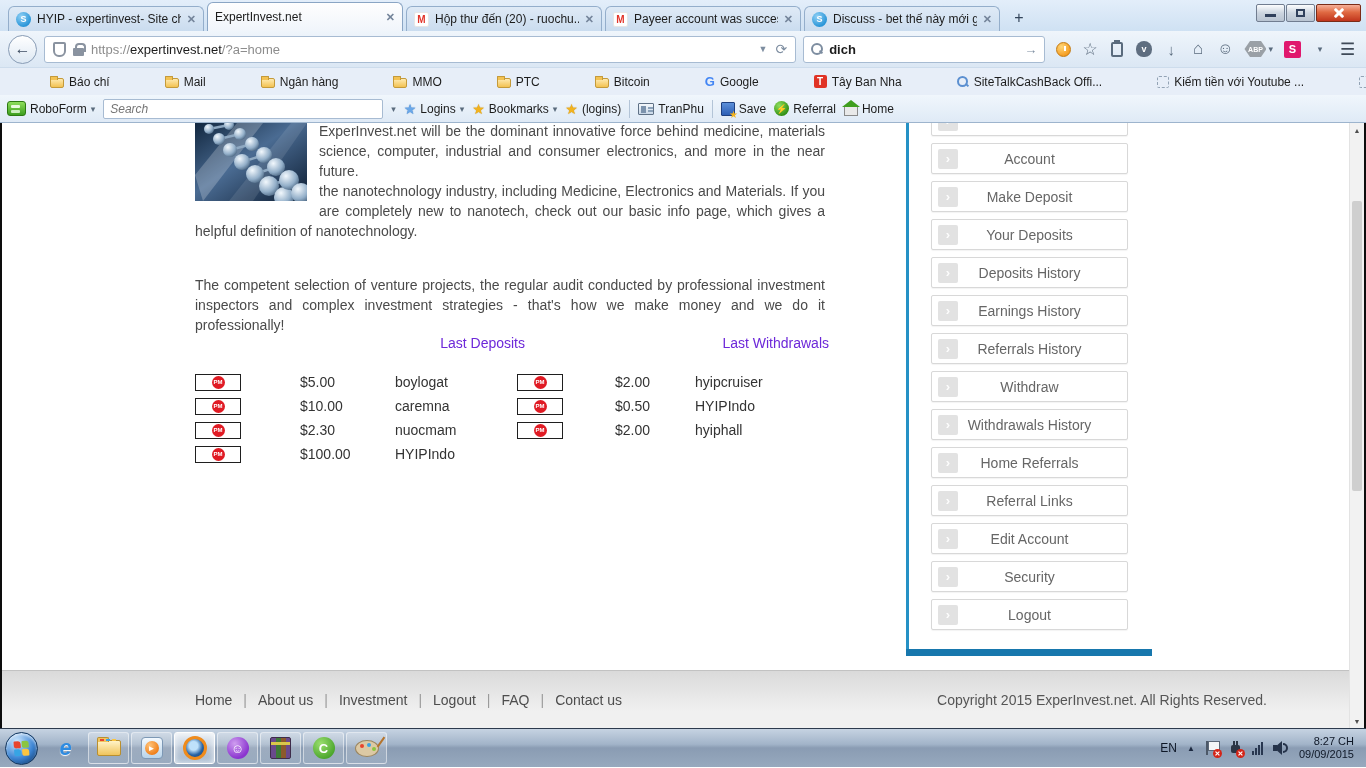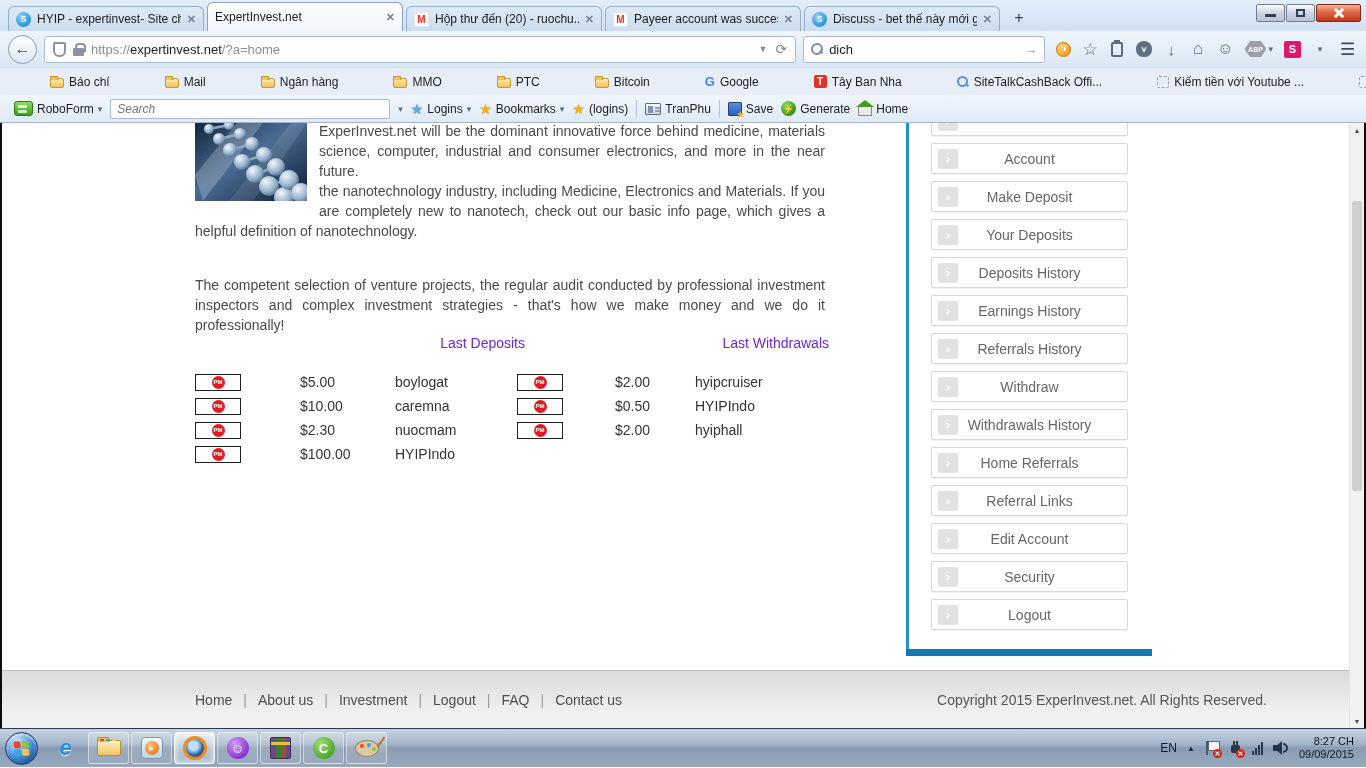--- a/index.html
+++ b/index.html
@@ -42,21 +42,21 @@
   .lock::before { content:""; position:absolute; left:2px; top:-5px; width:7px; height:7px;
                   border:2px solid #8a93a0; border-bottom:none; border-radius:4px 4px 0 0; }
   .url-scheme,.url-path { color:#8d8d8d;text-align:right; }
   .url-domain { color:#1c1c1c; }
   .url-right { margin-left:auto; display:flex; align-items:center; gap:8px; color:#7d8da0; font-size:12px; }
   .searchbox { width:242px; height:27px; background:#fff; border:1px solid #a7bbd2; border-radius:3px;
                display:flex; align-items:center; padding:0 7px; gap:6px; }
   .mag { position:relative; width:12px; height:12px; flex:0 0 12px; }
   .mag::before { content:""; position:absolute; left:0; top:0; width:8px; height:8px; border:2px solid #7d8da0; border-radius:50%; }
   .mag::after { content:""; position:absolute; left:8px; top:8px; width:4px; height:2px; background:#7d8da0; transform:rotate(45deg); }
-  .searchbox input { border:none; outline:none; flex:1; font-size:13px; color:#1c1c1c; font-family:inherit; background:transparent; }
+  .searchbox input { border:none; outline:none; flex:1; font-size:13px; color:#1c1c1c; font-family:inherit; background:transparent;font-weight:bold; }
   .go-arrow { color:#7d8da0; font-size:13px; }
   .navicons { display:flex; align-items:center; gap:11px; padding:0 3px; color:#5a6b7d; }
   .ni { display:flex; align-items:center; justify-content:center; min-width:16px; height:18px; font-size:15px; }
   .clockic { width:15px; height:15px; border-radius:50%; background:radial-gradient(circle at 35% 30%, #ffd77a, #f59b1e 75%); border:1px solid #c47a10; position:relative; }
   .clockic::before { content:""; position:absolute; left:7px; top:3px; width:2px; height:5px; background:#fff; }
   .clipb { width:12px; height:15px; border:2px solid #5a6b7d; border-radius:2px; position:relative; }
   .clipb::before { content:""; position:absolute; left:1px; top:-4px; width:6px; height:3px; background:#5a6b7d; }
   .pocketic { width:16px; height:16px; border-radius:50% 50% 45% 45%; background:#5f6e80; color:#fff; font-size:9px; font-weight:bold;
               display:flex; align-items:center; justify-content:center; }
   .abp { display:flex; align-items:center; gap:2px; }
@@ -80,21 +80,21 @@
              display:flex; align-items:center; justify-content:center; }
   .ic-sitetalk { width:12px; height:12px; position:relative; }
   .ic-sitetalk::before { content:""; position:absolute; left:0; top:0; width:7px; height:7px; border:2px solid #5b8fd0; border-radius:50%; }
   .ic-sitetalk::after { content:""; position:absolute; left:8px; top:8px; width:4px; height:2px; background:#5b8fd0; transform:rotate(45deg); }
   .ic-dashed { width:12px; height:12px; border:1px dashed #93a3b5; border-radius:2px; }
   .ic-scircle { width:14px; height:14px; border-radius:50%; background:radial-gradient(circle at 35% 30%, #8fd0f5, #2b96d8 70%);
                 color:#fff; font-size:9px; font-weight:bold; display:flex; align-items:center; justify-content:center; }
 
   
   .rfbar { height:28px; background:linear-gradient(#f0f6fc,#dfeaf6); border-bottom:1px solid #9db4cd;
-           display:flex; align-items:center; padding:0 14px; gap:8px; font-size:12px; color:#1c1c1c; }
+           display:flex; align-items:center; padding:0 7px; gap:8px; font-size:12px; color:#1c1c1c; }
   .rf-logo { width:19px; height:15px; border-radius:3px; background:linear-gradient(#8ede5d,#3d9e1e); border:1px solid #2d7a12; position:relative; }
   .rf-logo::before { content:""; position:absolute; left:3px; top:3px; width:9px; height:3px; background:#eafbe0; border-radius:1px; }
   .rf-logo::after { content:""; position:absolute; left:3px; top:8px; width:9px; height:3px; background:#cdeec0; border-radius:1px; }
   .rf-search { width:280px; height:20px; border:1px solid #a7bbd2; border-radius:2px; padding:0 6px;
                font-size:12px; font-style:italic; color:#555; outline:none; font-family:inherit; }
   .rf-item { display:flex; align-items:center; gap:4px; }
   .ic-star { color:#f2b31e; font-size:14px; text-shadow:0 0 1px #b47d0a; }
   .ic-star.blue { color:#6aa7e8; text-shadow:0 0 1px #2f6db5; }
   .ic-card { width:16px; height:12px; background:linear-gradient(#f4f8fc,#c9d8e8); border:1px solid #5f7档2; border:1px solid #5f7186; border-radius:1px; position:relative; }
   .ic-card::before { content:""; position:absolute; left:2px; top:2px; width:5px; height:7px; background:#7c93ad; }
@@ -405,21 +405,21 @@
     </span>
     <span class="rf-sep"></span>
     <span class="rf-item">
       <span class="ic-save"></span>
       <span>Save</span>
     </span>
     <span class="rf-item">
       <span class="ic-gen">
           <span>⚡</span>
         </span>
-      <span>Generate</span>
+      <span>Referral</span>
     </span>
     <span class="rf-item">
       <span class="ic-home"></span>
       <span>Home</span>
     </span>
   </div>
 
   <div class="viewport">
 
     <div class="main">

